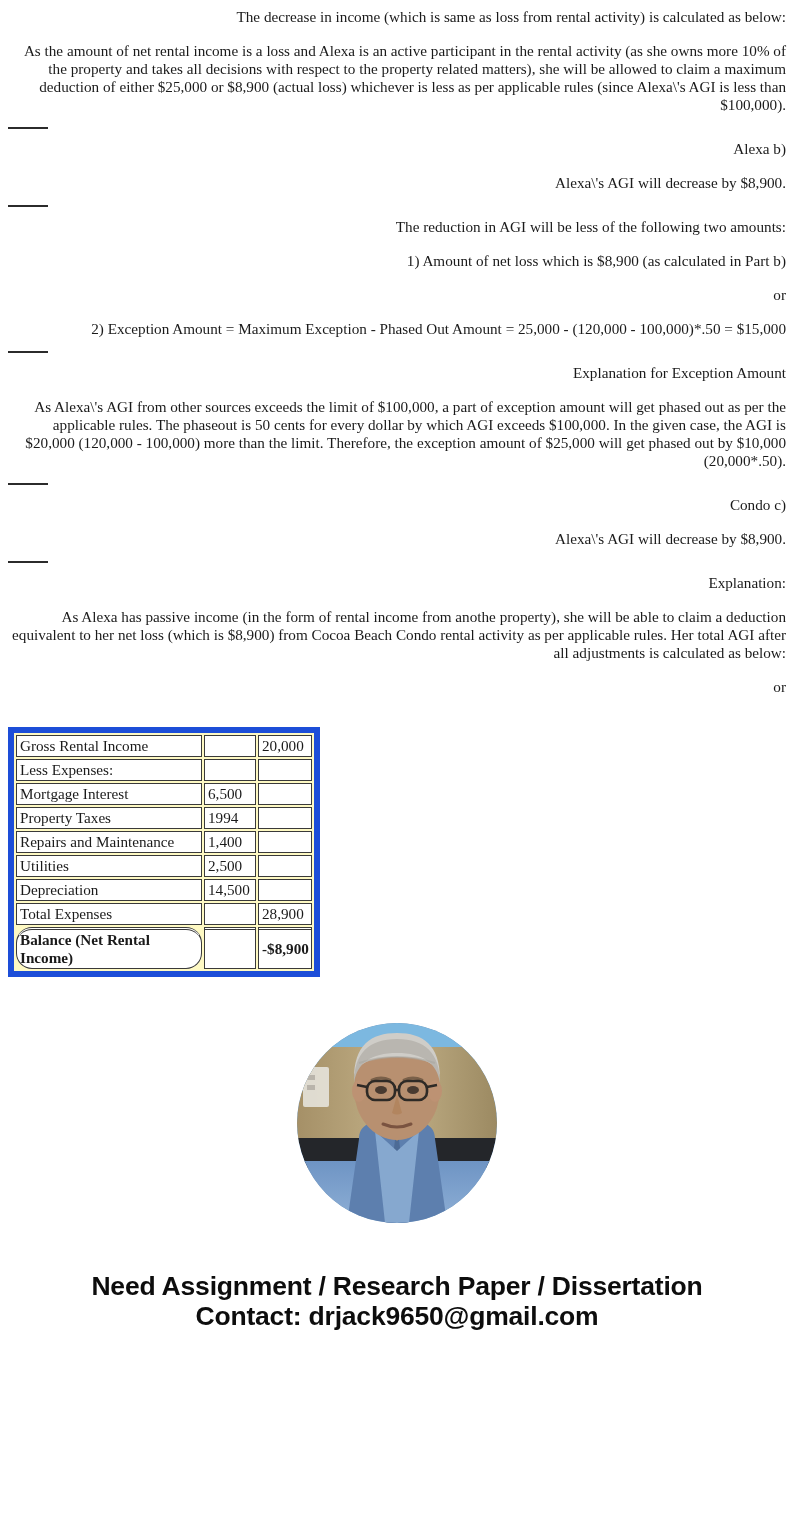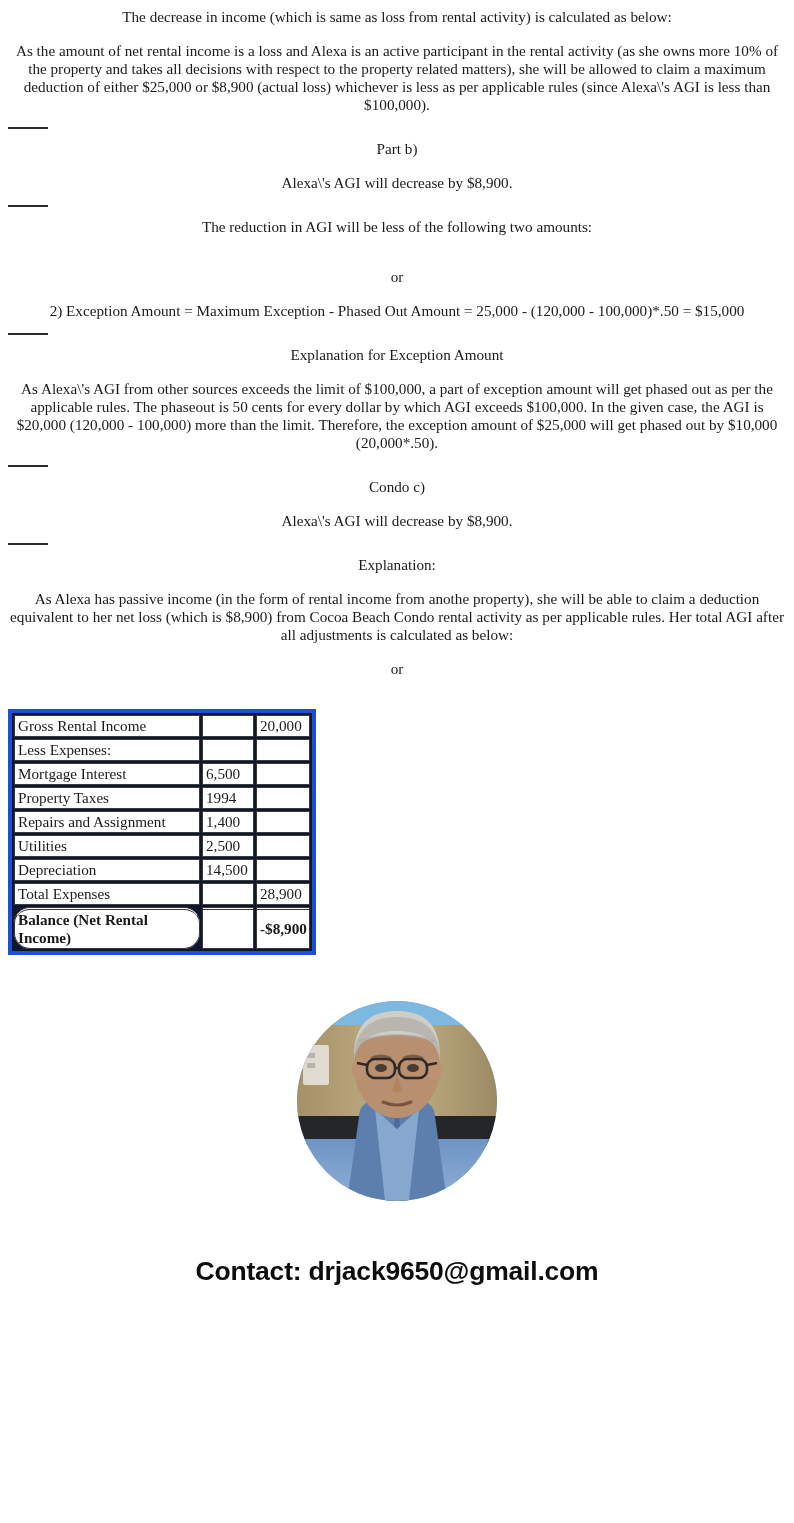--- a/index.html
+++ b/index.html
@@ -18,21 +18,21 @@
     width: 794px;
     box-sizing: border-box;
     padding: 0 8px;
     position: relative;
   }
   p.para {
     font-size: 15.2px;
     line-height: 18px;
     margin: 0 0 0 0;
     padding: 0;
-    text-align: center;
+    text-align: right;
   }
   .spacer-15 { height: 15px; }
   .spacer-16 { height: 16px; }
   .spacer-8 { height: 8px; }
 
   .rule {
     width: 40px;
     height: 0;
     border: 0;
     border-top: 2px solid #2b2b2b;
@@ -40,25 +40,25 @@
     padding: 0;
   }
   .rule-wrap { padding: 13px 0 11px 0; }
 
   b, .b { font-weight: normal; }
 
   
   .rental-table {
     border-collapse: separate;
     border-spacing: 2px;
-    border: 4px solid #1d4ed8;
+    border: 6px solid #1d4ed8;
     margin: 0;
     width: 283px;
     table-layout: fixed;
-    background: #0f172a;
+    background: #fef9c3;
   }
   .rental-table td {
     border: 1px solid #3a3a3a;
     font-size: 15.2px;
     line-height: 18px;
     padding: 1px 2px 1px 3px;
     vertical-align: middle;
     background: #ffffff;
     overflow: hidden;
   }
@@ -95,53 +95,54 @@
     text-align: center;
     font-family: "Liberation Sans", "DejaVu Sans", sans-serif;
     font-weight: bold;
     font-size: 26.5px;
     line-height: 30px;
     color: #0d0d0d;
     padding-top: 48px;
     letter-spacing: -0.2px;
   }
   .footer .line2 { display: block; }
-  .footer .line3 { display: block; margin-top: 7px; }
+  .footer .line3 { display: block; }
 </style>
 </head>
 <body>
 
 <div class="page">
 
   <div class="spacer-8"></div>
 
   <p class="para">The decrease in income (which is same as loss from rental activity) is calculated as below:</p>
 
   <div class="spacer-16"></div>
 
   <p class="para">As the amount of net rental income is a loss and Alexa is an active participant in the rental activity (as she owns more 10% of the property and takes all decisions with respect to the property related matters), she will be allowed to claim a maximum deduction of either $25,000 or $8,900 (actual loss) whichever is less as per applicable rules (since Alexa\'s AGI is less than $100,000).</p>
 
   <div class="rule-wrap">
     <hr class="rule">
   </div>
 
-  <p class="para">Part b)</p>
+  <p class="para">Alexa b)</p>
 
   <div class="spacer-16"></div>
 
   <p class="para"><span>Alexa\'s AGI </span><b>will decrease by $8,900</b><span>.</span></p>
 
   <div class="rule-wrap">
     <hr class="rule">
   </div>
 
   <p class="para">The reduction in AGI will be less of the following two amounts:</p>
 
   <div class="spacer-16"></div>
 
+  <p class="para">1) Amount of net loss which is $8,900 (as calculated in Part b)</p>
 
   <div class="spacer-16"></div>
 
   <p class="para">or</p>
 
   <div class="spacer-16"></div>
 
   <p class="para">2) Exception Amount = Maximum Exception - Phased Out Amount = 25,000 - (120,000 - 100,000)*.50 = $15,000</p>
 
   <div class="rule-wrap">
@@ -199,21 +200,21 @@
           <td class="col-label">Mortgage Interest</td>
           <td class="col-mid">6,500</td>
           <td class="col-right"></td>
         </tr>
         <tr>
           <td class="col-label">Property Taxes</td>
           <td class="col-mid">1994</td>
           <td class="col-right"></td>
         </tr>
         <tr>
-          <td class="col-label">Repairs and Assignment</td>
+          <td class="col-label">Repairs and Maintenance</td>
           <td class="col-mid">1,400</td>
           <td class="col-right"></td>
         </tr>
         <tr>
           <td class="col-label">Utilities</td>
           <td class="col-mid">2,500</td>
           <td class="col-right"></td>
         </tr>
         <tr>
           <td class="col-label">Depreciation</td>
@@ -279,16 +280,17 @@
           <path d="M130 64 L140 62" stroke="#2e2a26" stroke-width="2.4"></path>
           <path d="M100 72 L95 90 Q100 93 105 90 Z" fill="#b2855f"></path>
           <path d="M86 101 Q100 107 114 101" stroke="#7a5340" stroke-width="3" fill="none" stroke-linecap="round"></path>
           <path d="M62 40 Q100 28 138 40" stroke="#a9a6a0" stroke-width="2" fill="none" opacity="0.6"></path>
         </g>
       </svg>
     </div>
   </div>
 
   <div class="footer">
+    <span>Need Assignment / Research Paper / Dissertation</span>
     <span class="line3">Contact: drjack9650@gmail.com</span>
   </div>
 
 </div>
 
 </body></html>

